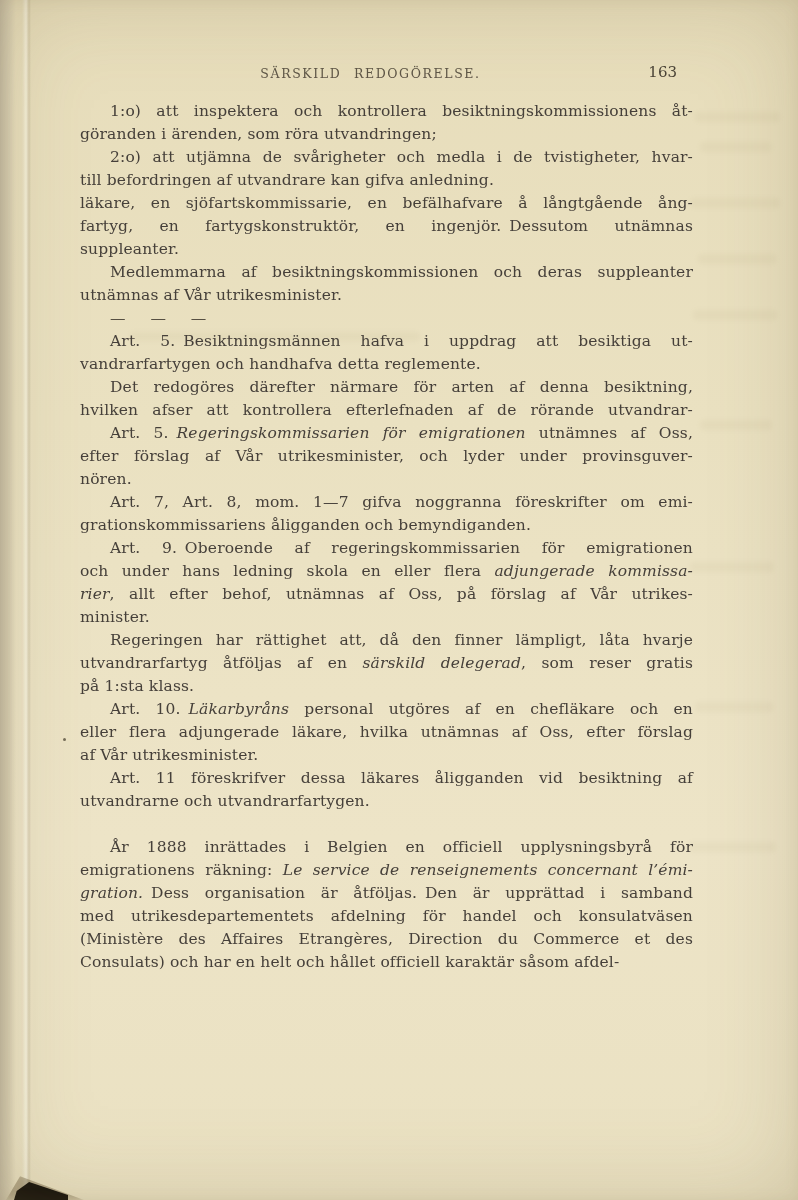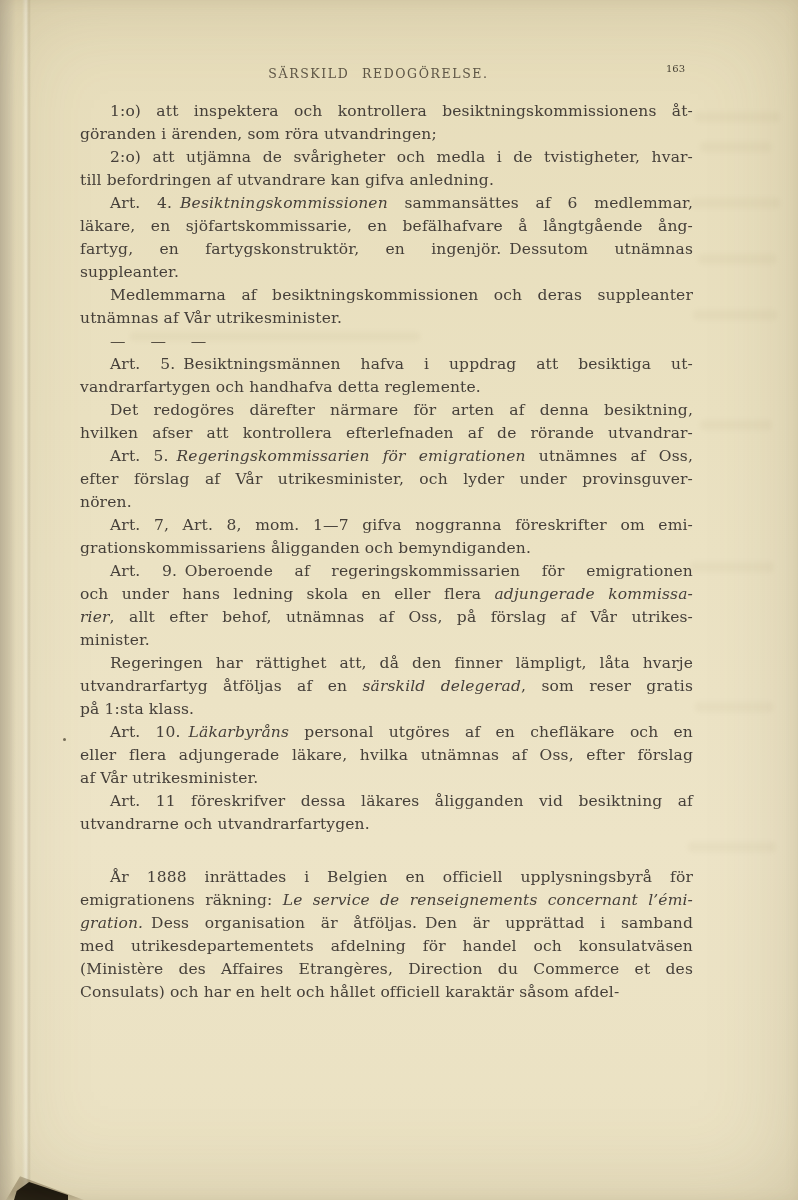--- a/index.html
+++ b/index.html
@@ -19,31 +19,31 @@
     background:linear-gradient(90deg,rgba(110,95,65,0) 0%,rgba(255,253,240,.55) 45%,rgba(110,95,65,.14) 78%,rgba(110,95,65,0) 100%);}
   .corner-soft{position:absolute;left:6px;bottom:0;width:78px;height:28px;
     background:rgba(90,70,40,.38);filter:blur(5px);
     clip-path:polygon(0 100%,100% 100%,18% 15%);}
   .corner-dark{position:absolute;left:14px;bottom:0;width:54px;height:18px;background:#16120c;
     clip-path:polygon(0 100%,100% 100%,100% 72%,28% 0,5% 50%);}
   .speck{position:absolute;left:63px;top:738px;width:3px;height:3px;border-radius:50%;
     background:#57503f;opacity:.8;}
   .ghost{position:absolute;background:#8d7c4f;opacity:.055;filter:blur(2.5px);border-radius:4px;}
 
-  .header{position:absolute;left:72px;top:66px;width:613px;}
+  .header{position:absolute;left:64px;top:66px;width:613px;}
   .running-title{display:block;text-align:center;font-size:12.5px;letter-spacing:1.6px;
     word-spacing:7px;color:#5e5647;}
-  .page-number{position:absolute;right:0;top:-3px;font-size:10px;color:#4a4337;}
+  .page-number{position:absolute;right:0;top:-3px;font-size:15px;color:#4a4337;}
 
   .textblock{position:absolute;left:80px;top:100px;width:613px;
     font-size:15.5px;line-height:23px;color:#46403a;letter-spacing:.15px;}
   .line{text-align:justify;}
   .line.jl{text-align-last:justify;}
   .line.first{text-indent:30px;}
-  .para.gap{margin-top:30px;}
+  .para.gap{margin-top:23px;}
   .separator{text-indent:30px;word-spacing:18px;letter-spacing:1px;height:23px;color:#514b3e;}
   em{font-style:italic;}
 </style>
 </head>
 <body>
 
 <div class="page">
 
   <div class="edge-left"></div>
   <div class="crease"></div>
@@ -67,21 +67,20 @@
   <div class="textblock" id="textblock">
       <div class="para">
         <div class="line first jl"><span>1:o) att inspektera och kontrollera besiktningskommissionens åt-</span></div>
         <div class="line"><span>göranden i ärenden, som röra utvandringen;</span></div>
       </div>
       <div class="para">
         <div class="line first jl"><span>2:o) att utjämna de svårigheter och medla i de tvistigheter, hvar-</span></div>
         <div class="line"><span>till befordringen af utvandrare kan gifva anledning.</span></div>
       </div>
       <div class="para">
-        <div class="line first jl"><span>Art. 4. </span><em>Besiktningskommissionen</em><span> sammansättes af 6 medlemmar,</span></div>
         <div class="line jl"><span>läkare, en sjöfartskommissarie, en befälhafvare å långtgående ång-</span></div>
         <div class="line jl"><span>fartyg, en fartygskonstruktör, en ingenjör. Dessutom utnämnas</span></div>
         <div class="line"><span>suppleanter.</span></div>
       </div>
       <div class="para">
         <div class="line first jl"><span>Medlemmarna af besiktningskommissionen och deras suppleanter</span></div>
         <div class="line"><span>utnämnas af Vår utrikesminister.</span></div>
       </div>
       <div class="separator">— — —</div>
       <div class="para">

